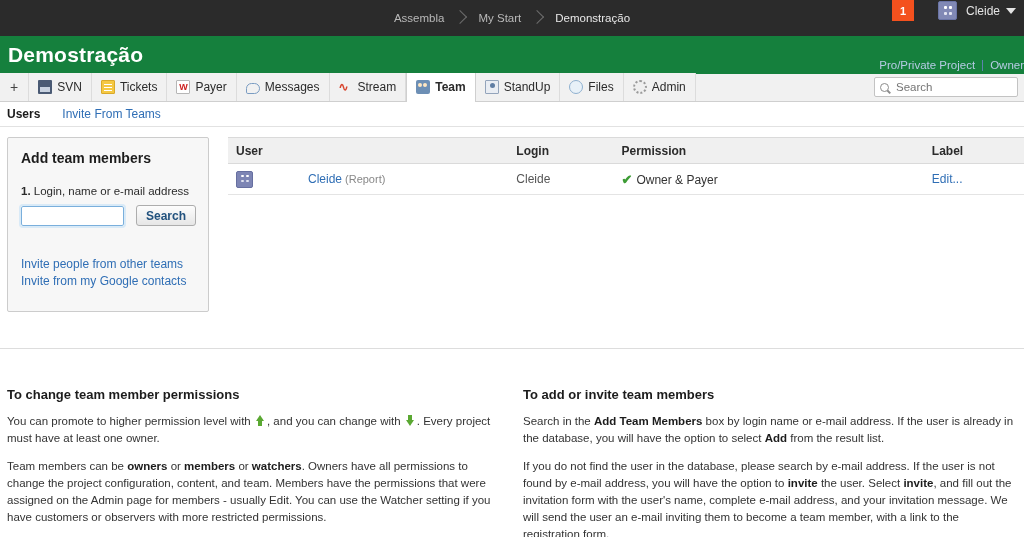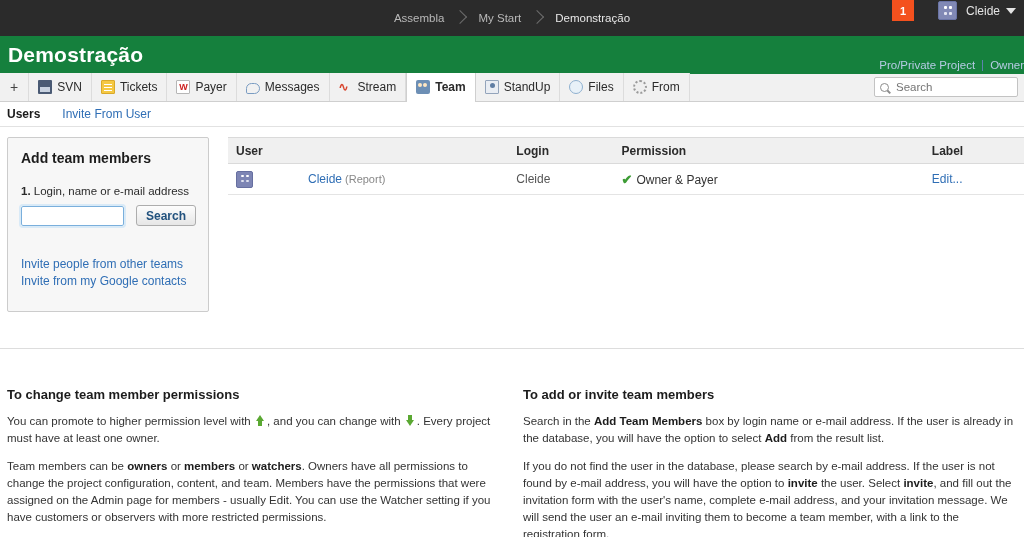--- a/index.html
+++ b/index.html
@@ -498,32 +498,32 @@
   <div class="tab">
     <span class="tab-ico ico-standup"></span>
     <span>StandUp</span>
   </div>
   <div class="tab">
     <span class="tab-ico ico-files"></span>
     <span>Files</span>
   </div>
   <div class="tab">
     <span class="tab-ico ico-admin"></span>
-    <span>From</span>
+    <span>Admin</span>
   </div>
 
   <div class="search-wrap">
     <span class="search-ico"></span>
     <input class="search-inp" type="text" placeholder="Search" style="">
   </div>
 </div>
 
 <div class="subnav">
   <span class="subnav-item active">Users</span>
-  <span class="subnav-item link">Invite From User</span>
+  <span class="subnav-item link">Invite From Teams</span>
 </div>
 
 <div class="main">
 
   <div class="panel">
     <div class="panel-title">Add team members</div>
     <div class="panel-label">
       <span class="num">1.</span><span class="txt"> Login, name or e-mail address</span>
     </div>
     <div class="field-row">

